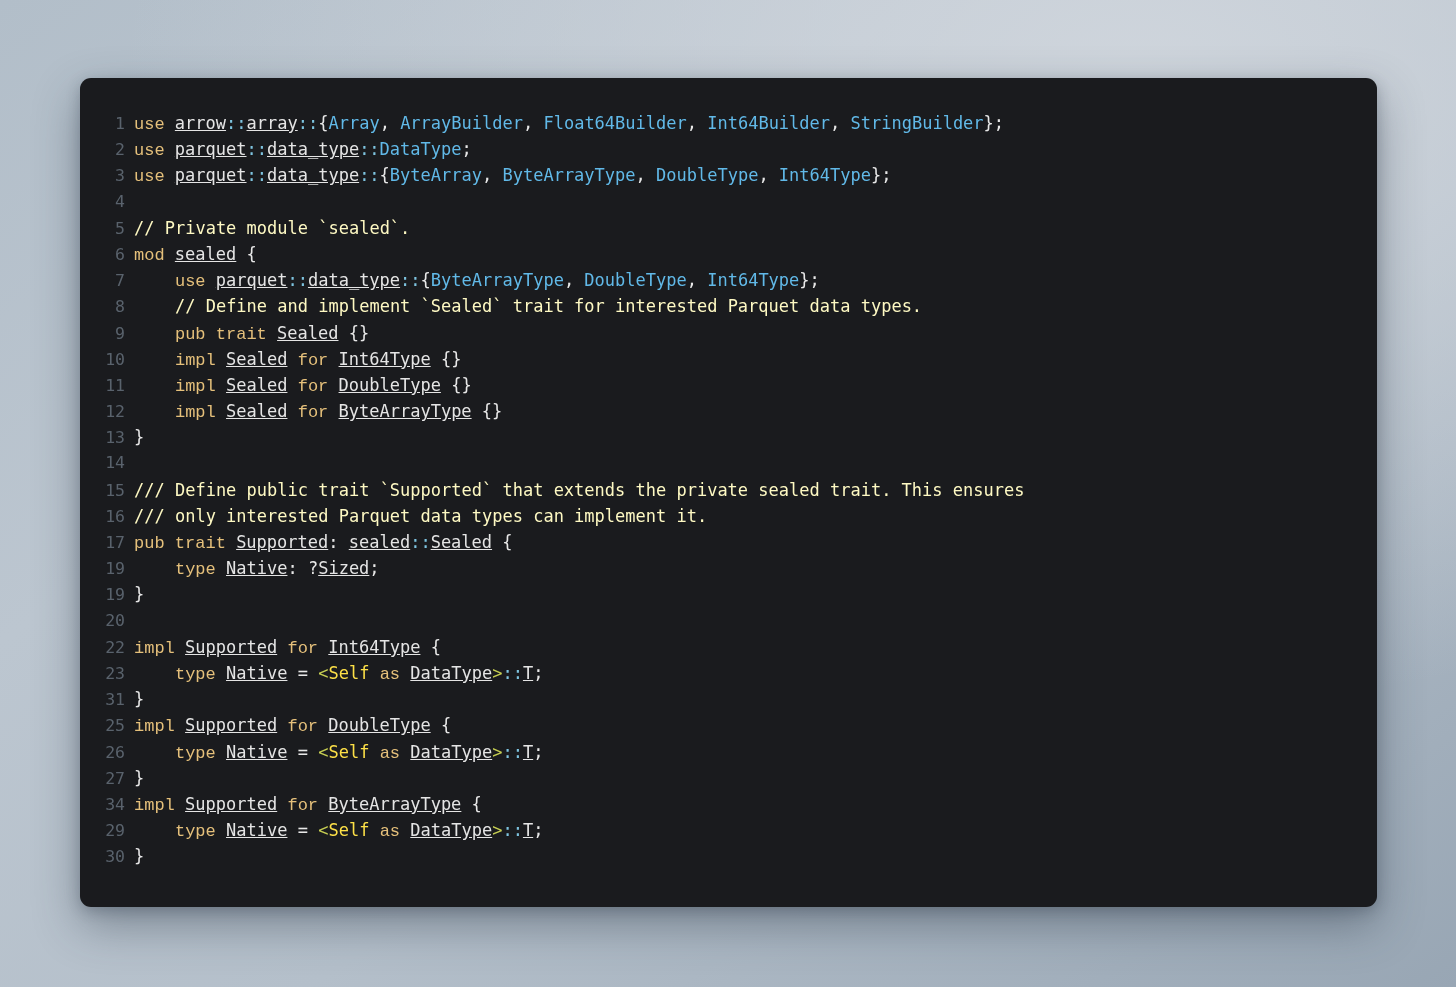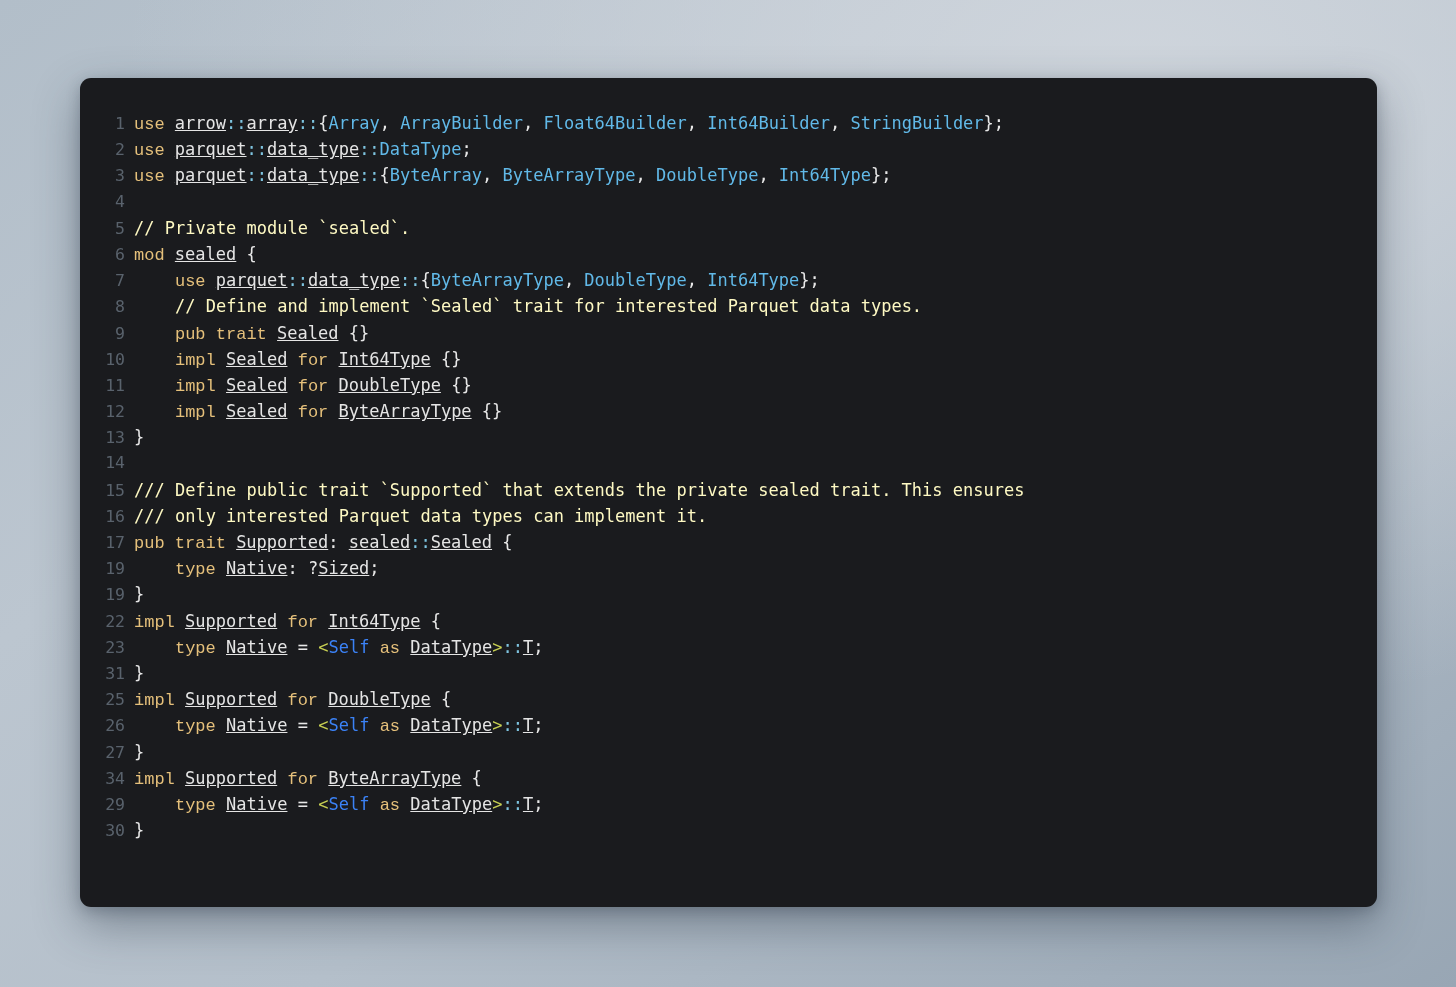--- a/index.html
+++ b/index.html
@@ -64,21 +64,21 @@
     flex: 1;
   }
 
   
   .kw   { color: #e5c07b; font-family: Liberation Mono, monospace; }           
   .ty   { color: #e5e5e5; text-decoration: underline; }           
   .tyb  { color: #61b9e8; }           
   .pun  { color: #e8e8e8; }           
   .sep  { color: #7ec4e0; }           
   .cm   { color: #fef9c3; }           
-  .slf  { color: #3b82f6; }           
+  .slf  { color: #fde047; }           
   .ang  { color: #c6ce52; }           
   .op   { color: #e8e8e8; }           
 </style>
 </head>
 <body>
 
 <div id="code-window">
   <div id="code-body">
       <div class="code-line"><span class="ln">1</span><span class="lc"><span class="kw">use</span><span class="pun"> </span><span class="ty">arrow</span><span class="sep">::</span><span class="ty">array</span><span class="sep">::</span><span class="pun">{</span><span class="tyb">Array</span><span class="pun">, </span><span class="tyb">ArrayBuilder</span><span class="pun">, </span><span class="tyb">Float64Builder</span><span class="pun">, </span><span class="tyb">Int64Builder</span><span class="pun">, </span><span class="tyb">StringBuilder</span><span class="pun">};</span></span></div>
       <div class="code-line"><span class="ln">2</span><span class="lc"><span class="kw">use</span><span class="pun"> </span><span class="ty">parquet</span><span class="sep">::</span><span class="ty">data_type</span><span class="sep">::</span><span class="tyb">DataType</span><span class="pun">;</span></span></div>
@@ -92,20 +92,21 @@
       <div class="code-line"><span class="ln">10</span><span class="lc"><span class="pun">    </span><span class="kw">impl</span><span class="pun"> </span><span class="ty">Sealed</span><span class="pun"> </span><span class="kw">for</span><span class="pun"> </span><span class="ty">Int64Type</span><span class="pun"> </span><span class="pun">{}</span></span></div>
       <div class="code-line"><span class="ln">11</span><span class="lc"><span class="pun">    </span><span class="kw">impl</span><span class="pun"> </span><span class="ty">Sealed</span><span class="pun"> </span><span class="kw">for</span><span class="pun"> </span><span class="ty">DoubleType</span><span class="pun"> </span><span class="pun">{}</span></span></div>
       <div class="code-line"><span class="ln">12</span><span class="lc"><span class="pun">    </span><span class="kw">impl</span><span class="pun"> </span><span class="ty">Sealed</span><span class="pun"> </span><span class="kw">for</span><span class="pun"> </span><span class="ty">ByteArrayType</span><span class="pun"> </span><span class="pun">{}</span></span></div>
       <div class="code-line"><span class="ln">13</span><span class="lc"><span class="pun">}</span></span></div>
       <div class="code-line"><span class="ln">14</span><span class="lc"></span></div>
       <div class="code-line"><span class="ln">15</span><span class="lc"><span class="cm">/// Define public trait `Supported` that extends the private sealed trait. This ensures</span></span></div>
       <div class="code-line"><span class="ln">16</span><span class="lc"><span class="cm">/// only interested Parquet data types can implement it.</span></span></div>
       <div class="code-line"><span class="ln">17</span><span class="lc"><span class="kw">pub</span><span class="pun"> </span><span class="kw">trait</span><span class="pun"> </span><span class="ty">Supported</span><span class="pun">: </span><span class="ty">sealed</span><span class="sep">::</span><span class="ty">Sealed</span><span class="pun"> </span><span class="pun">{</span></span></div>
       <div class="code-line"><span class="ln">19</span><span class="lc"><span class="pun">    </span><span class="kw">type</span><span class="pun"> </span><span class="ty">Native</span><span class="pun">: </span><span class="op">?</span><span class="ty">Sized</span><span class="pun">;</span></span></div>
       <div class="code-line"><span class="ln">19</span><span class="lc"><span class="pun">}</span></span></div>
+      <div class="code-line"><span class="ln">20</span><span class="lc"></span></div>
       <div class="code-line"><span class="ln">22</span><span class="lc"><span class="kw">impl</span><span class="pun"> </span><span class="ty">Supported</span><span class="pun"> </span><span class="kw">for</span><span class="pun"> </span><span class="ty">Int64Type</span><span class="pun"> </span><span class="pun">{</span></span></div>
       <div class="code-line"><span class="ln">23</span><span class="lc"><span class="pun">    </span><span class="kw">type</span><span class="pun"> </span><span class="ty">Native</span><span class="pun"> </span><span class="op">=</span><span class="pun"> </span><span class="ang">&lt;</span><span class="slf">Self</span><span class="pun"> </span><span class="kw">as</span><span class="pun"> </span><span class="ty">DataType</span><span class="ang">&gt;</span><span class="sep">::</span><span class="ty">T</span><span class="pun">;</span></span></div>
       <div class="code-line"><span class="ln">31</span><span class="lc"><span class="pun">}</span></span></div>
       <div class="code-line"><span class="ln">25</span><span class="lc"><span class="kw">impl</span><span class="pun"> </span><span class="ty">Supported</span><span class="pun"> </span><span class="kw">for</span><span class="pun"> </span><span class="ty">DoubleType</span><span class="pun"> </span><span class="pun">{</span></span></div>
       <div class="code-line"><span class="ln">26</span><span class="lc"><span class="pun">    </span><span class="kw">type</span><span class="pun"> </span><span class="ty">Native</span><span class="pun"> </span><span class="op">=</span><span class="pun"> </span><span class="ang">&lt;</span><span class="slf">Self</span><span class="pun"> </span><span class="kw">as</span><span class="pun"> </span><span class="ty">DataType</span><span class="ang">&gt;</span><span class="sep">::</span><span class="ty">T</span><span class="pun">;</span></span></div>
       <div class="code-line"><span class="ln">27</span><span class="lc"><span class="pun">}</span></span></div>
       <div class="code-line"><span class="ln">34</span><span class="lc"><span class="kw">impl</span><span class="pun"> </span><span class="ty">Supported</span><span class="pun"> </span><span class="kw">for</span><span class="pun"> </span><span class="ty">ByteArrayType</span><span class="pun"> </span><span class="pun">{</span></span></div>
       <div class="code-line"><span class="ln">29</span><span class="lc"><span class="pun">    </span><span class="kw">type</span><span class="pun"> </span><span class="ty">Native</span><span class="pun"> </span><span class="op">=</span><span class="pun"> </span><span class="ang">&lt;</span><span class="slf">Self</span><span class="pun"> </span><span class="kw">as</span><span class="pun"> </span><span class="ty">DataType</span><span class="ang">&gt;</span><span class="sep">::</span><span class="ty">T</span><span class="pun">;</span></span></div>
       <div class="code-line"><span class="ln">30</span><span class="lc"><span class="pun">}</span></span></div>
     </div>

